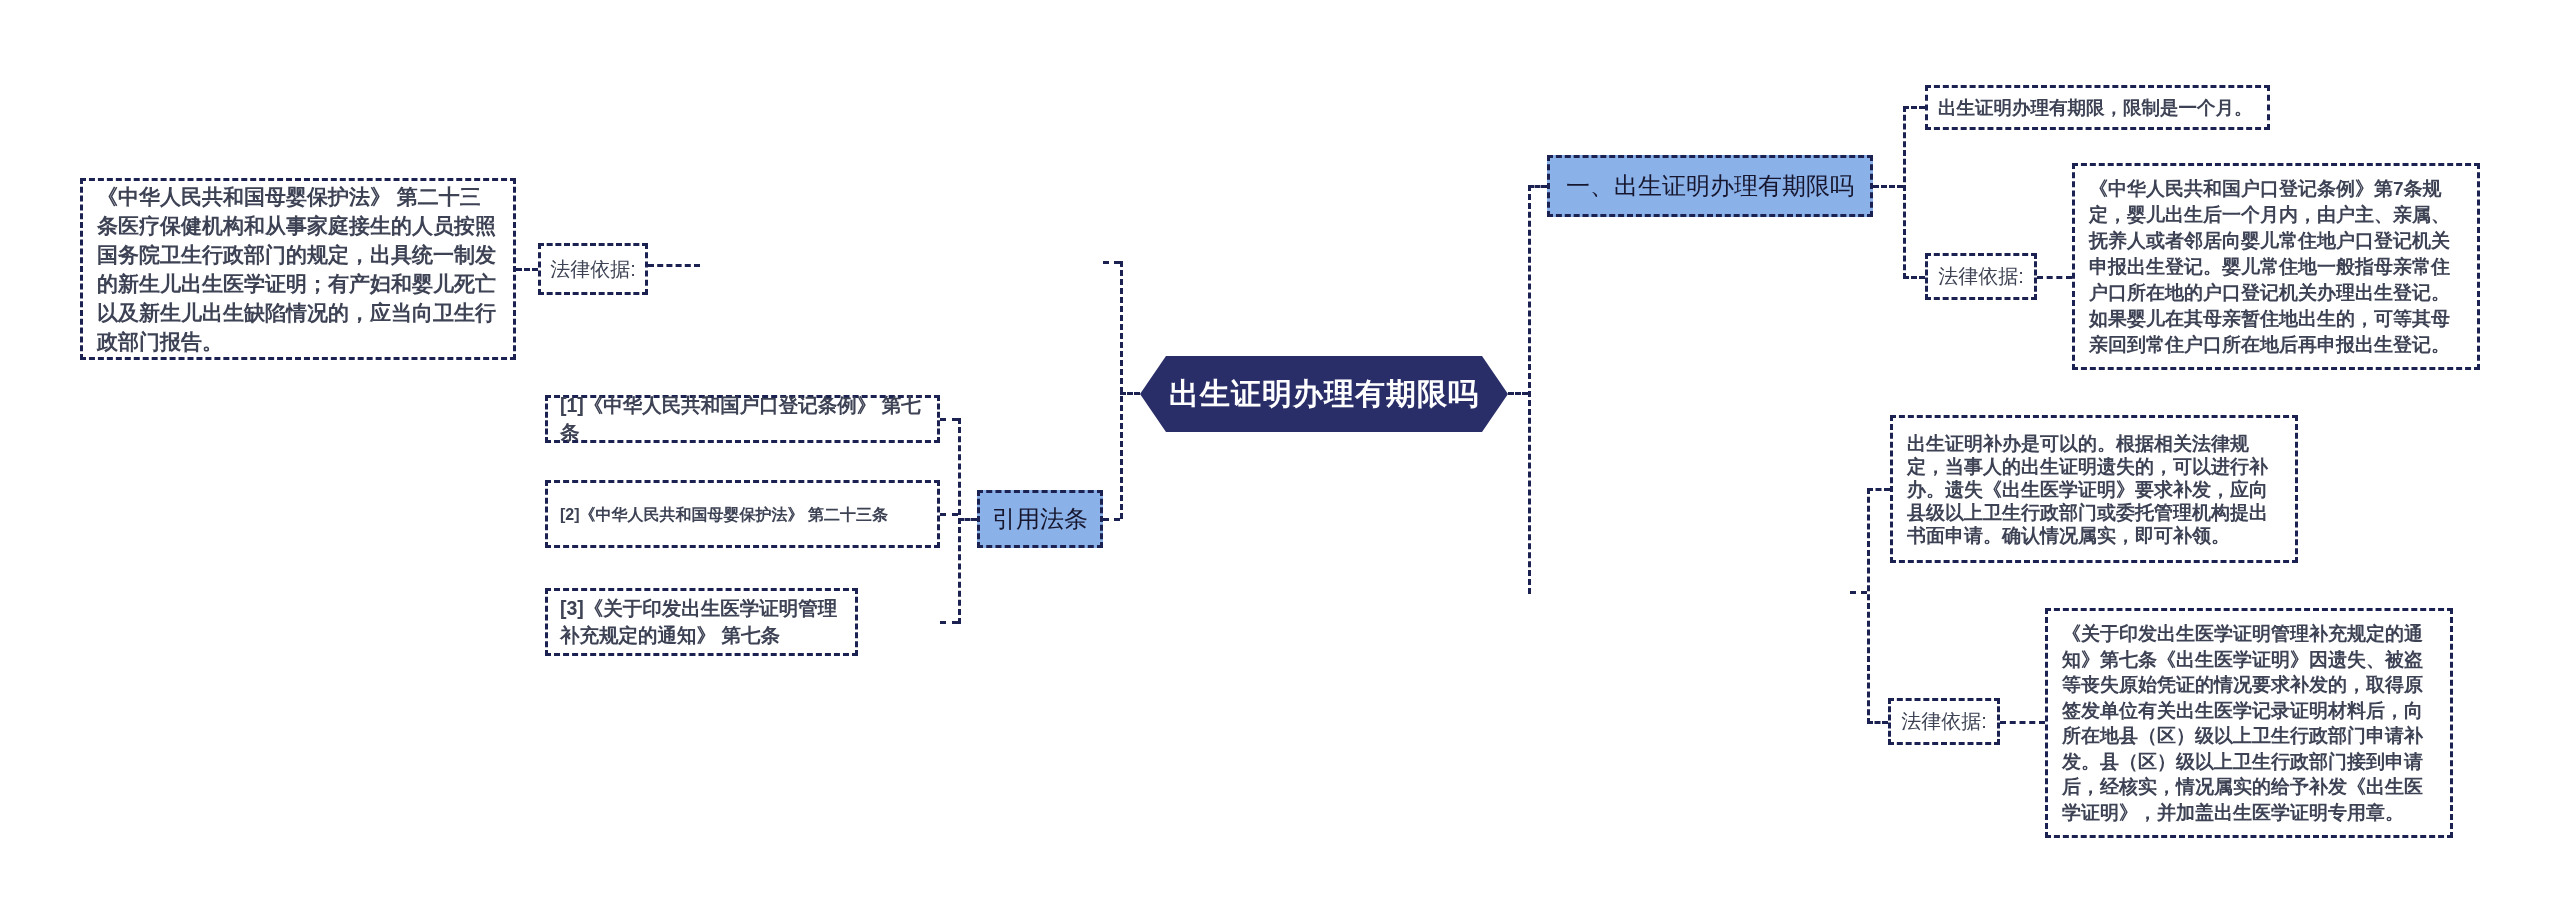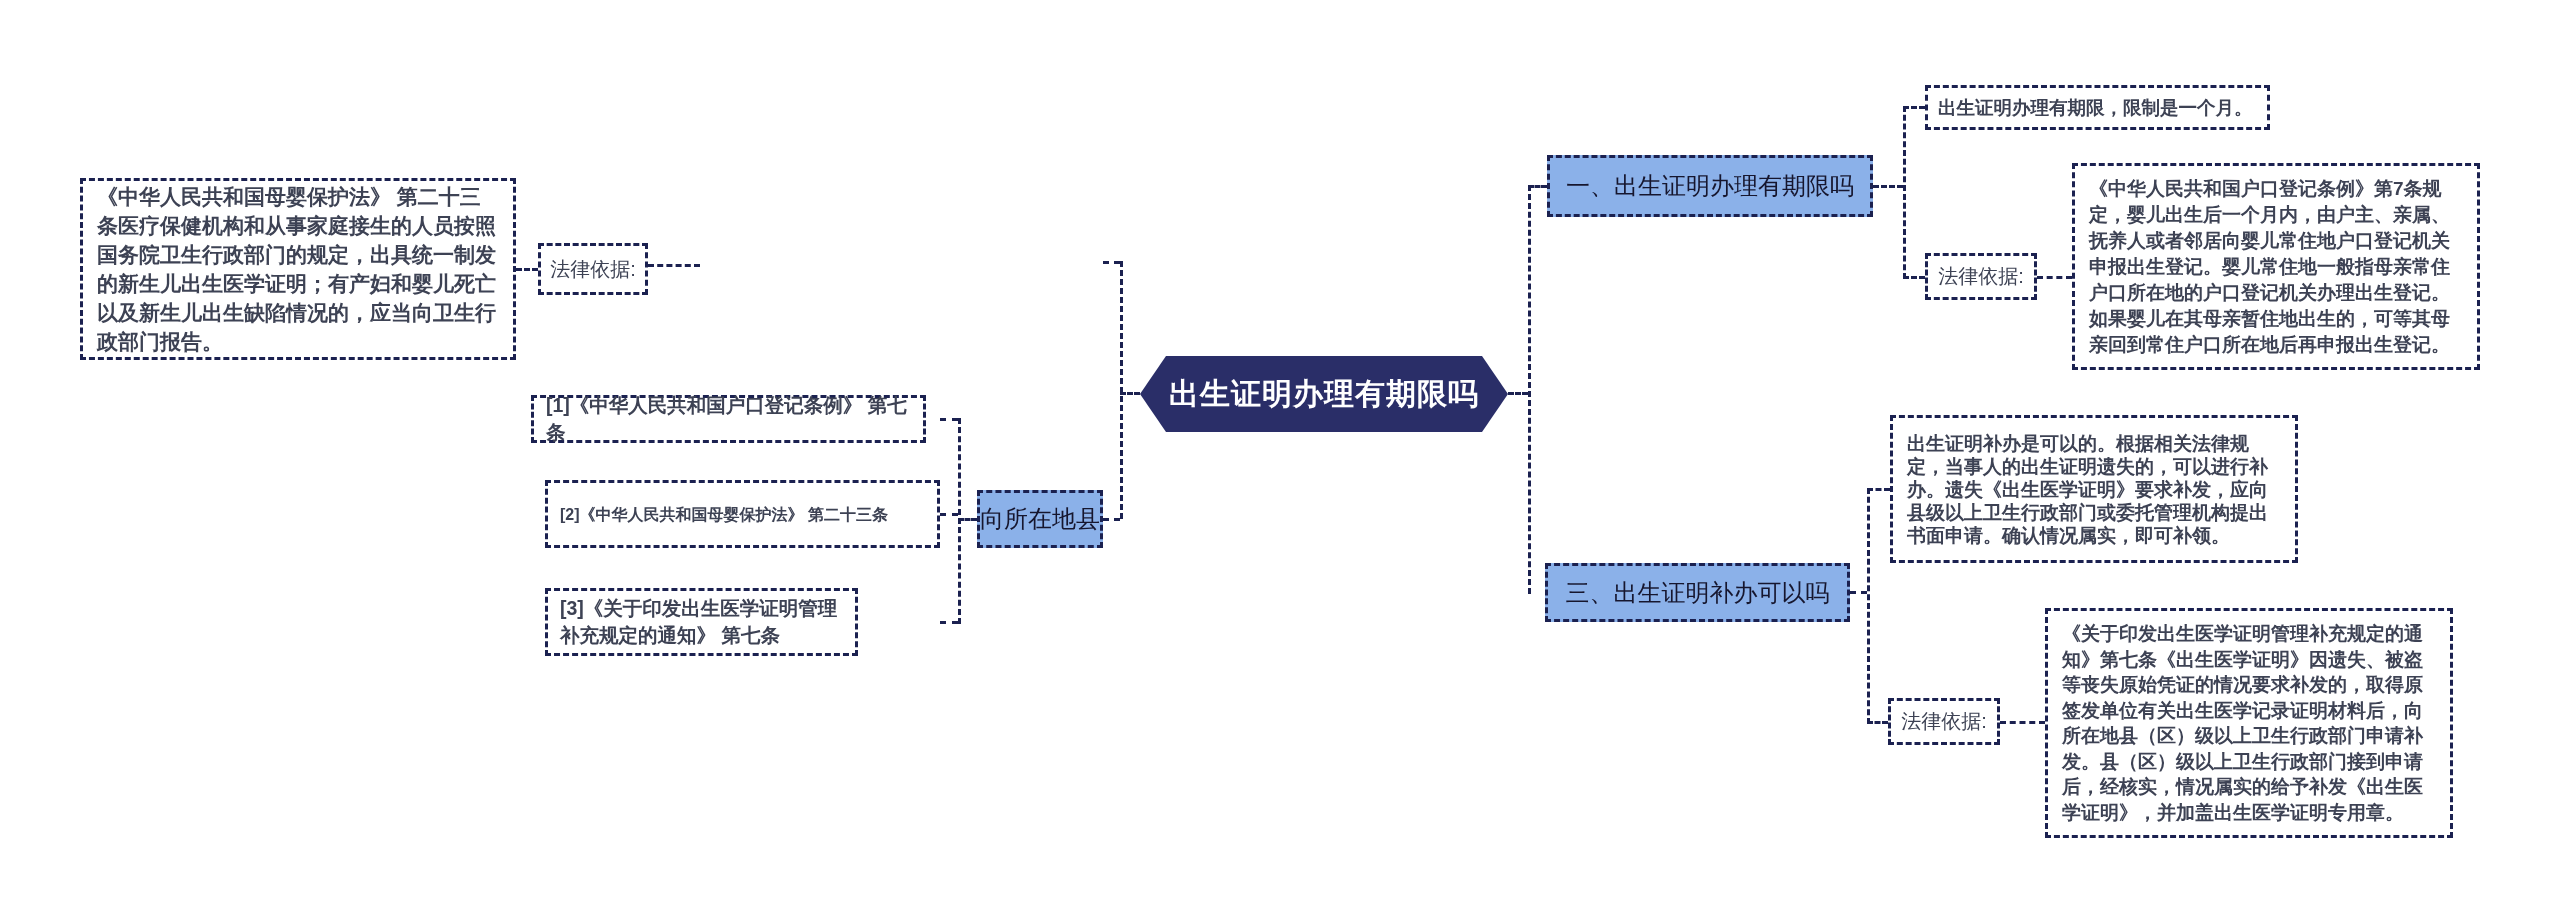--- a/index.html
+++ b/index.html
@@ -74,55 +74,52 @@
 
   <div class="wbox node" style="left:80px; top:178px; width:436px; height:182px; font-size:21px; line-height:29px; padding:8px 14px;">
     <span class="txt">《中华人民共和国母婴保护法》 第二十三条医疗保健机构和从事家庭接生的人员按照国务院卫生行政部门的规定，出具统一制发的新生儿出生医学证明；有产妇和婴儿死亡以及新生儿出生缺陷情况的，应当向卫生行政部门报告。</span>
   </div>
 
   <div class="lbox node" style="left:538px; top:243px; width:110px; height:52px;">
     <span>法律依据:</span>
   </div>
 
 
-  <div class="wbox node" style="left:531px; top:395px; width:395px; height:48px; font-size:19.5px; line-height:27px; padding:6px 12px;">
+  <div class="wbox node" style="left:545px; top:395px; width:395px; height:48px; font-size:19.5px; line-height:27px; padding:6px 12px;">
     <span class="txt">[1]《中华人民共和国户口登记条例》 第七条</span>
   </div>
 
   <div class="wbox node" style="left:545px; top:480px; width:395px; height:68px; font-size:16px; line-height:27px; padding:6px 12px;">
     <span class="txt">[2]《中华人民共和国母婴保护法》 第二十三条</span>
   </div>
 
   <div class="wbox node" style="left:545px; top:588px; width:313px; height:68px; font-size:19.5px; line-height:27px; padding:6px 12px;">
     <span class="txt">[3]《关于印发出生医学证明管理补充规定的通知》 第七条</span>
   </div>
 
   <div class="bbox node" style="left:977px; top:490px; width:126px; height:58px; font-size:24px; justify-content:center;">
-    <span>向所在地县</span>
+    <span>引用法条</span>
   </div>
 
   <div class="bbox node" style="left:1547px; top:155px; width:326px; height:62px; font-size:24px; justify-content:center;">
     <span>一、出生证明办理有期限吗</span>
   </div>
 
   <div class="wbox node" style="left:1925px; top:85px; width:345px; height:45px; font-size:18.5px; padding:6px 10px; white-space:nowrap;">
     <span class="txt">出生证明办理有期限，限制是一个月。</span>
   </div>
 
   <div class="lbox node" style="left:1925px; top:253px; width:112px; height:47px;">
     <span>法律依据:</span>
   </div>
 
   <div class="wbox node" style="left:2072px; top:163px; width:408px; height:207px; font-size:19px; line-height:26px; padding:8px 14px;">
     <span class="txt">《中华人民共和国户口登记条例》第7条规定，婴儿出生后一个月内，由户主、亲属、抚养人或者邻居向婴儿常住地户口登记机关申报出生登记。婴儿常住地一般指母亲常住户口所在地的户口登记机关办理出生登记。如果婴儿在其母亲暂住地出生的，可等其母亲回到常住户口所在地后再申报出生登记。</span>
   </div>
 
-  <div class="bbox node" style="left:1545px; top:563px; width:305px; height:59px; font-size:24px; justify-content:center;">
-    <span>三、出生证明补办可以吗</span>
-  </div>
 
   <div class="wbox node" style="left:1890px; top:415px; width:408px; height:148px; font-size:19px; line-height:23px; padding:8px 14px;">
     <span class="txt">出生证明补办是可以的。根据相关法律规定，当事人的出生证明遗失的，可以进行补办。遗失《出生医学证明》要求补发，应向县级以上卫生行政部门或委托管理机构提出书面申请。确认情况属实，即可补领。</span>
   </div>
 
   <div class="lbox node" style="left:1888px; top:698px; width:112px; height:47px;">
     <span>法律依据:</span>
   </div>
 
   <div class="wbox node" style="left:2045px; top:608px; width:408px; height:230px; font-size:19px; line-height:25.5px; padding:8px 14px;">

